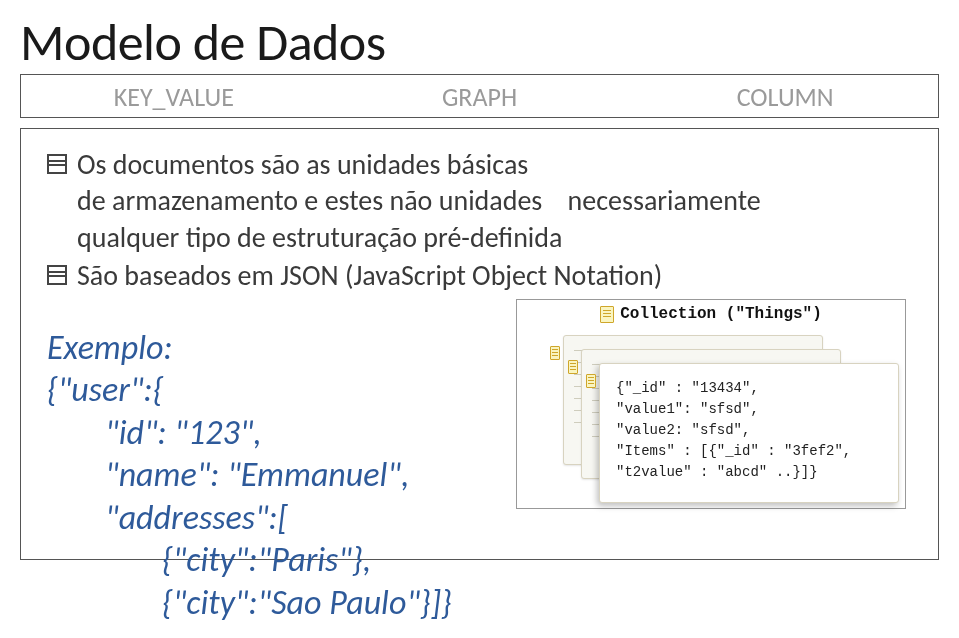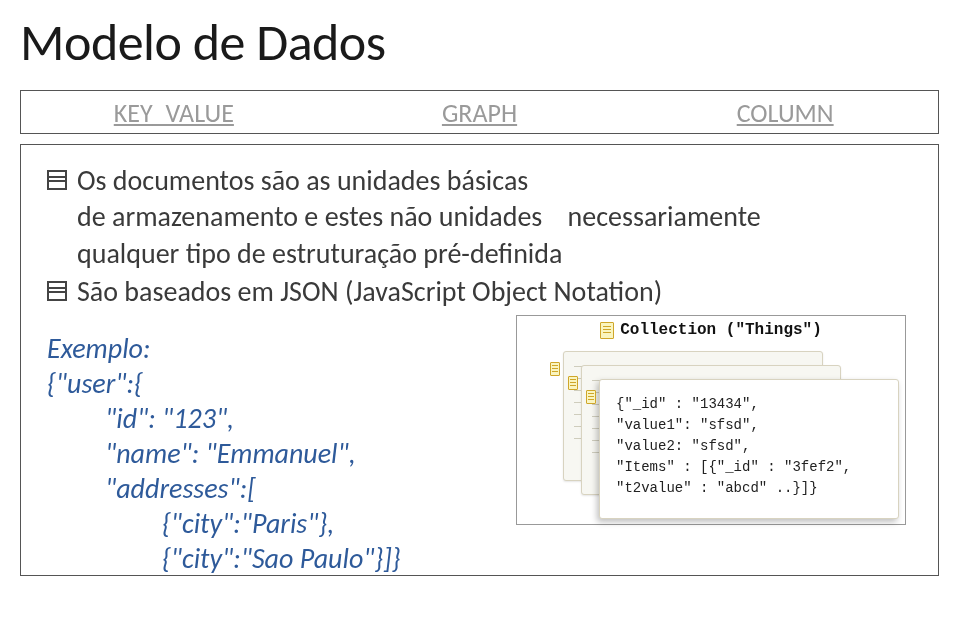--- a/index.html
+++ b/index.html
@@ -1,34 +1,33 @@
 <!DOCTYPE html>
 <html><head>
 <meta charset="utf-8">
 <style>
   * { box-sizing: border-box; margin: 0; padding: 0; }
   html, body { width: 959px; height: 638px; font-family: "Calibri", "Segoe UI", Arial, sans-serif; background: #fff; }
   body { position: relative; overflow: hidden; }
 
   .page { padding: 10px 20px 20px 20px; }
 
-  .title { font-size: 52px; font-weight: 400; color: #1a1a1a; margin-bottom: 16px; letter-spacing: -0.5px; }
+  .title { font-size: 52px; font-weight: 400; color: #1a1a1a; letter-spacing: -0.5px; }
 
   .tabs {
     border: 1px solid #555;
     display: flex;
     margin-bottom: 10px;
   }
   .tab-cell {
     flex: 1;
     padding: 6px 0 4px;
     text-align: center;
     font-size: 26px;
     color: #9a9a9a;
-    text-decoration: underline;
   }
   .tab-cell.active { color: #3a3a3a; }
 
   .content-box {
     border: 1px solid #555;
     padding: 18px 26px 22px 26px;
     height: 432px;
     position: relative;
   }
 
@@ -37,21 +36,21 @@
     width: 20px; height: 20px; margin-top: 7px; margin-right: 10px; flex-shrink: 0;
     border: 2px solid #444; position: relative;
     background:
       linear-gradient(#444,#444) top 4px left 0 / 100% 2px no-repeat,
       linear-gradient(#444,#444) top 8px left 0 / 100% 2px no-repeat;
   }
   .bullet-text { font-size: 28px; color: #3a3a3a; line-height: 1.3; }
   .blue { color: #2e5a9a; }
   .italic { font-style: italic; }
 
-  .example { margin-top: 20px; font-size: 28px; color: #2e5a9a; font-style: italic; line-height: 1.25; max-width: 430px; }
+  .example { margin-top: 32px; font-size: 34px; color: #2e5a9a; font-style: italic; line-height: 1.25; max-width: 430px; }
   .indent1 { padding-left: 58px; }
   .indent2 { padding-left: 115px; }
 
   .collection-figure {
     position: absolute;
     right: 32px;
     bottom: 50px;
     width: 390px;
     height: 210px;
     border: 1px solid #999;

